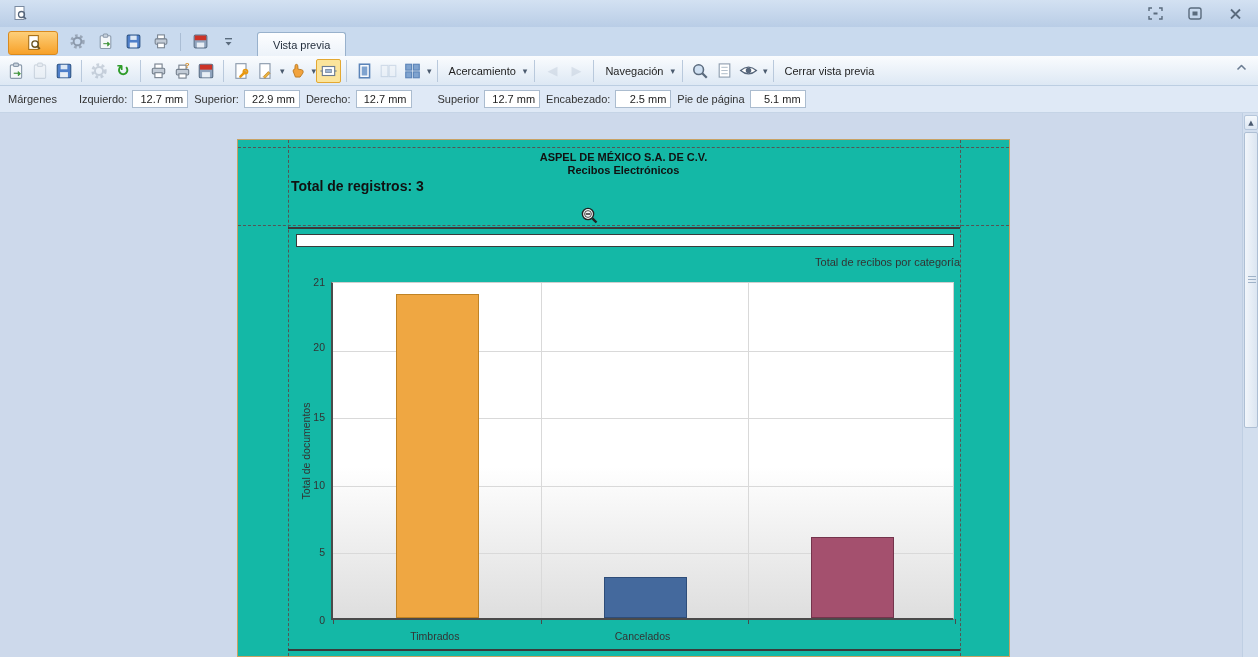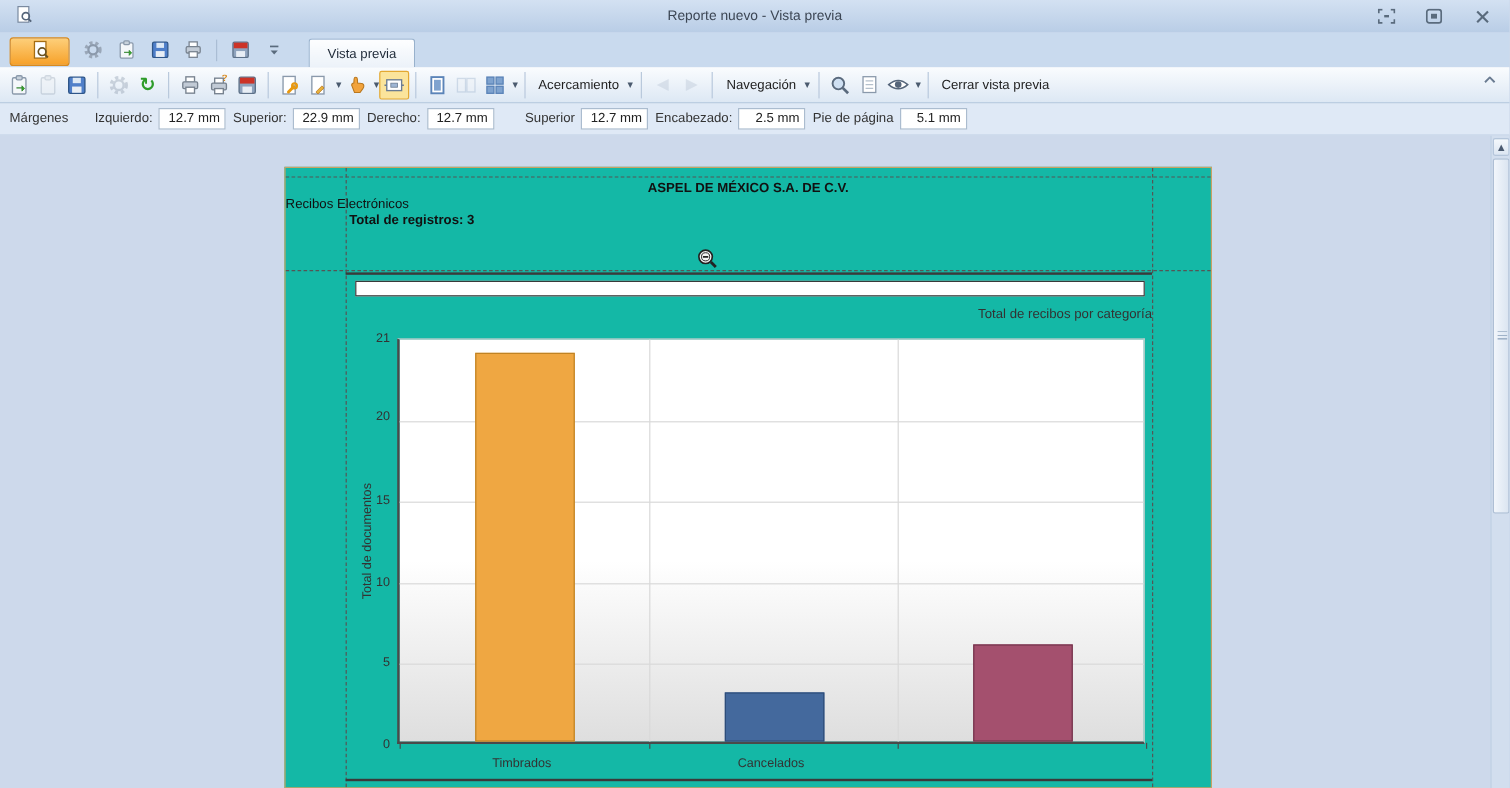--- a/index.html
+++ b/index.html
@@ -42,22 +42,22 @@
   .mb-label { margin:0 5px 0 6px; white-space:nowrap; }
   .mb-label.gap { margin-left:26px; }
   .mb-input { width:56px; height:18px; border:1px solid #abbccf; background:#fff; font-family:inherit; font-size:11px; text-align:right; padding-right:4px; color:#222; }
 
   
   .workspace { position:relative; height:544px; background:#cdd9eb; overflow:hidden; }
   .page { position:absolute; left:237px; top:26px; width:773px; height:518px; background:#14b8a6; border:1px solid #c8a263; overflow:hidden; }
   .dash-h { position:absolute; left:0; width:100%; border-top:1px dashed #555; }
   .dash-v { position:absolute; top:0; height:100%; border-left:1px dashed #555; }
   .doc-company { position:absolute; top:11px; left:0; width:100%; text-align:center; font-weight:bold; font-size:11px; color:#111; }
-  .doc-subtitle { position:absolute; top:24px; left:0; width:100%; font-weight:normal; font-size:11px; color:#111; }
-  .doc-total { position:absolute; top:38px; left:53px; font-weight:bold; font-size:11px; color:#111; }
+  .doc-subtitle { position:absolute; top:24px; left:0; width:100%; text-align:center; font-weight:bold; font-size:11px; color:#111; }
+  .doc-total { position:absolute; top:38px; left:53px; font-weight:bold; font-size:14px; color:#111; }
   .section-line { position:absolute; left:50px; width:672px; height:2px; background:#3a3a3a; }
   .band-rect { position:absolute; left:58px; top:94px; width:658px; height:13px; border:1px solid #3a3a3a; background:#fff; }
   .chart-title { position:absolute; top:116px; left:50px; width:672px; text-align:right; font-size:11px; color:#333; }
   .cursor-zoom { position:absolute; left:342px; top:66px; }
 
   .plot { position:absolute; left:93px; top:142px; width:623px; height:338px;
     background:linear-gradient(#ffffff 55%,#dedede); border-left:2px solid #4a4a4a; border-bottom:2px solid #4a4a4a;
     border-top:1px solid #cfcfcf; border-right:1px solid #cfcfcf; }
   .hgrid { position:absolute; left:0; width:100%; height:1px; background:#d9d9d9; }
   .vgrid { position:absolute; top:0; height:100%; width:1px; background:#d9d9d9; }
@@ -81,21 +81,20 @@
 <body>
 
 <div class="titlebar">
   <span class="t-icon">
     <svg width="16" height="16" viewBox="0 0 16 16">
         <rect x="3" y="1.5" width="9" height="13" fill="#fff" stroke="#7a8aa0"></rect>
         <circle cx="9.5" cy="9.5" r="3" fill="none" stroke="#55657a" stroke-width="1.3"></circle>
         <line x1="11.7" y1="11.7" x2="14" y2="14" stroke="#55657a" stroke-width="1.6"></line>
       </svg>
   </span>
-  <div class="t-title">Reporte nuevo - Vista previa</div>
   <div class="win-controls">
     <span class="win-btn">
       <svg width="15" height="13" viewBox="0 0 15 13">
           <path d="M1 4 V1 H4 M11 1 H14 V4 M14 9 V12 H11 M4 12 H1 V9" fill="none" stroke="#5a6b7d" stroke-width="1.4"></path>
           <rect x="5.5" y="5.5" width="4" height="2" fill="#5a6b7d"></rect>
         </svg>
     </span>
     <span class="win-btn">
       <svg width="14" height="13" viewBox="0 0 14 13">
           <rect x="1" y="1" width="12" height="11" rx="2" fill="none" stroke="#5a6b7d" stroke-width="1.4"></rect>

